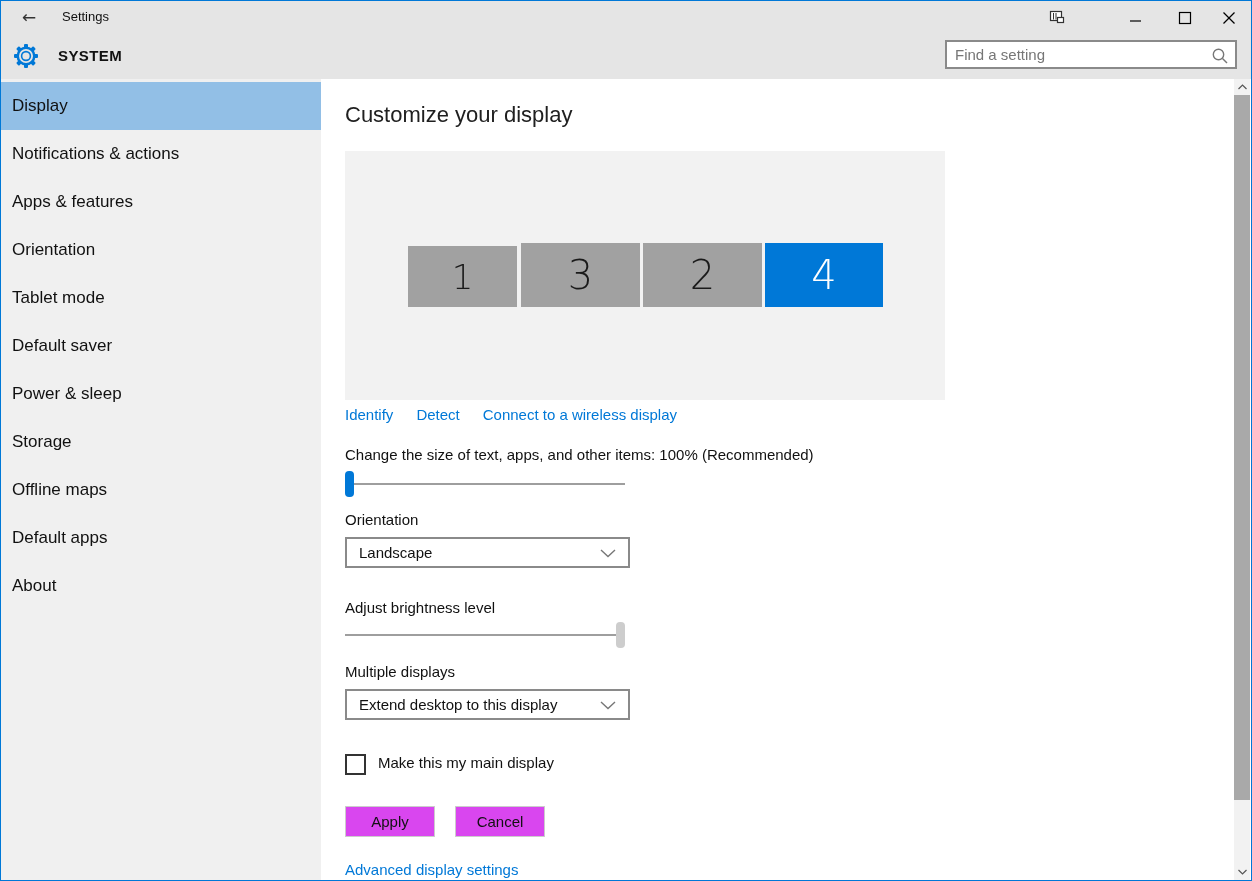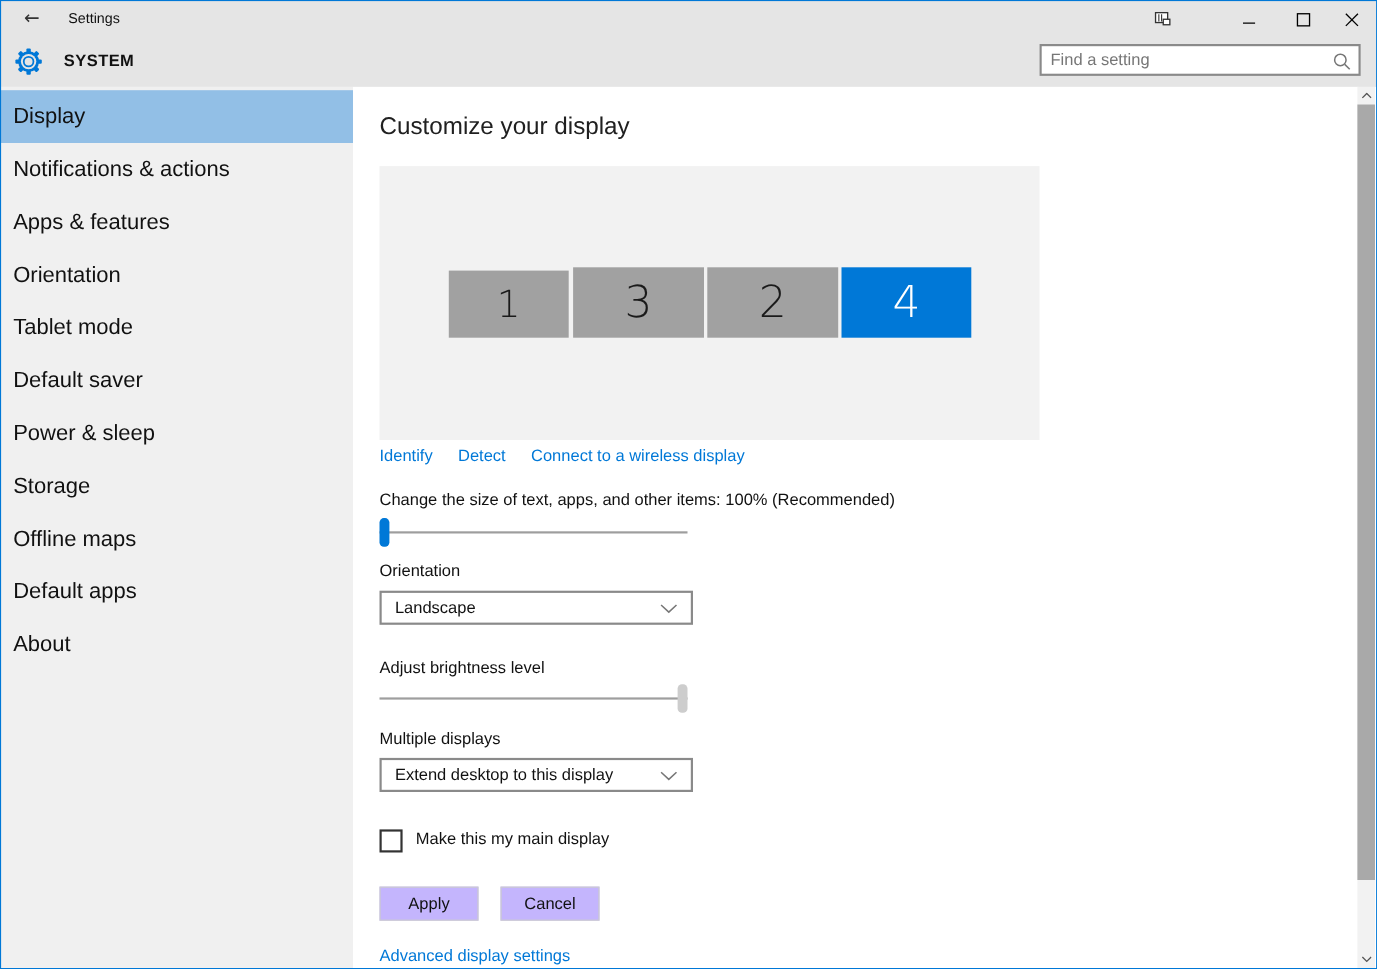--- a/index.html
+++ b/index.html
@@ -23,21 +23,21 @@
   .gear { position:absolute; left:13px; top:43px; }
   .section-title { position:absolute; left:58px; top:47px; font-size:15px; font-weight:700; letter-spacing:0.4px; color:#111; }
   .search-box { position:absolute; left:945px; top:40px; width:292px; height:29px; background:#fff; border:2px solid #8a8a8a; }
   .search-box input { position:absolute; left:0; top:0; width:100%; height:100%; border:none; outline:none;
                       padding:0 28px 0 8px; font-family:inherit; font-size:15px; color:#555; background:transparent; }
   .search-box input::placeholder { color:#767676; opacity:1; }
   .search-icon { position:absolute; right:5px; top:4px; }
 
   
   .sidebar { position:absolute; left:0; top:79px; width:321px; height:802px; background:#f0f0f0; }
-  .side-item { position:relative; height:48px; line-height:48px; padding-left:12px; font-size:20px; color:#111; cursor:pointer; }
+  .side-item { position:relative; height:48px; line-height:48px; padding-left:12px; font-size:17px; color:#111; cursor:pointer; }
   .side-list { position:absolute; top:3px; left:0; right:0; }
   .side-item.selected { background:#92bfe6; }
 
   
   .content { position:absolute; left:321px; top:79px; width:914px; height:802px; background:#fff; }
   .page-title { position:absolute; left:345px; top:102px; font-size:22px; font-weight:300; color:#202020; }
 
   .monitor-panel { position:absolute; left:345px; top:151px; width:600px; height:249px; background:#f2f2f2; }
   .monitor { position:absolute; background:#a1a1a1; display:flex; align-items:center; justify-content:center;
              font-family:"DejaVu Sans",sans-serif; font-weight:200; font-size:40px; color:#1a1a1a; cursor:pointer; }
@@ -67,21 +67,21 @@
   .select { position:absolute; width:285px; height:31px; background:#fff; border:2px solid #8a8a8a; cursor:pointer; }
   .select .value { position:absolute; left:12px; top:0; line-height:27px; font-size:15px; color:#111; }
   .select .chev { position:absolute; right:12px; top:10px; }
   .sel-orient { left:345px; top:537px; }
   .sel-multi  { left:345px; top:689px; }
 
   .checkbox-row { position:absolute; left:345px; top:754px; display:flex; align-items:flex-start; gap:12px; }
   .checkbox { width:21px; height:21px; border:2px solid #333; background:#fff; cursor:pointer; }
   .checkbox-label { font-size:15px; color:#111; }
 
-  .push-btn { position:absolute; top:806px; width:90px; height:31px; background:#c4b5fd; border:1px solid #cccccc;
+  .push-btn { position:absolute; top:806px; width:90px; height:31px; background:#d946ef; border:1px solid #cccccc;
               font-size:15px; color:#111; text-align:center; line-height:29px; cursor:pointer; }
   .btn-apply { left:345px; } .btn-cancel { left:455px; }
 
   .advanced-link { position:absolute; left:345px; top:861px; font-size:15px; color:#0078d7; cursor:pointer; }
 
   
   .scrollbar { position:absolute; left:1234px; top:79px; width:16px; height:801px; background:#f2f2f2; }
   .scroll-arrow { position:absolute; left:0; width:16px; height:16px; display:flex; align-items:center; justify-content:center; cursor:pointer; }
   .scroll-up { top:0; } .scroll-down { bottom:0; }
   .scroll-thumb { position:absolute; left:0; top:16px; width:16px; height:705px; background:#a9a9a9; cursor:pointer; }

